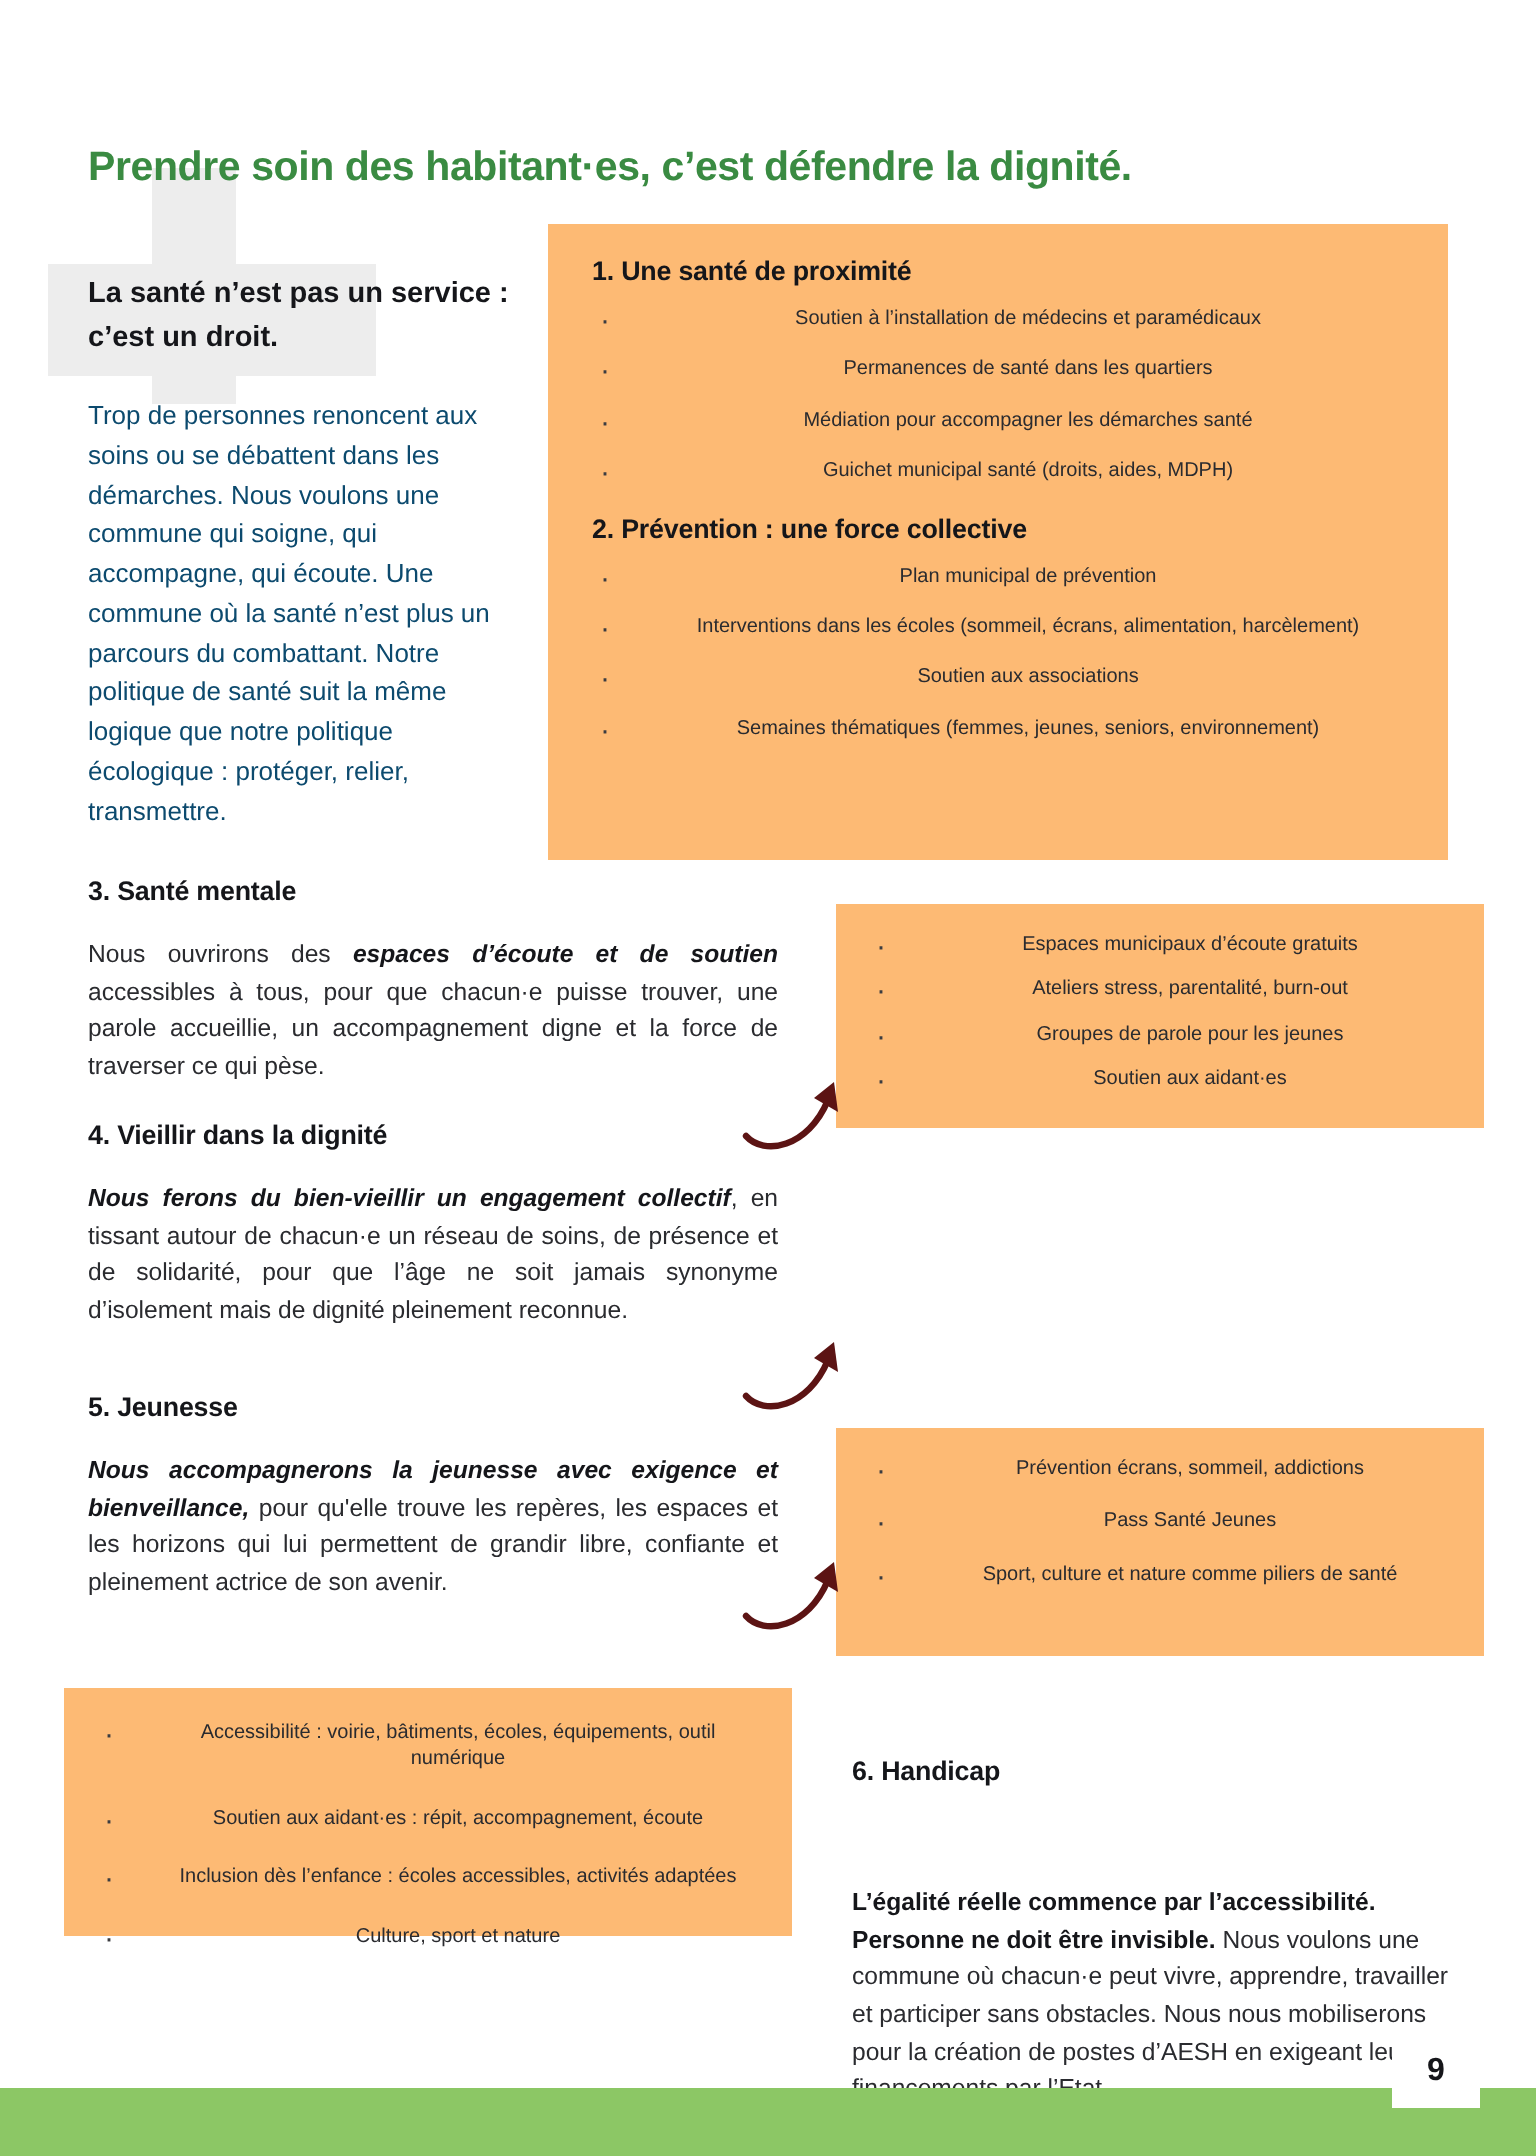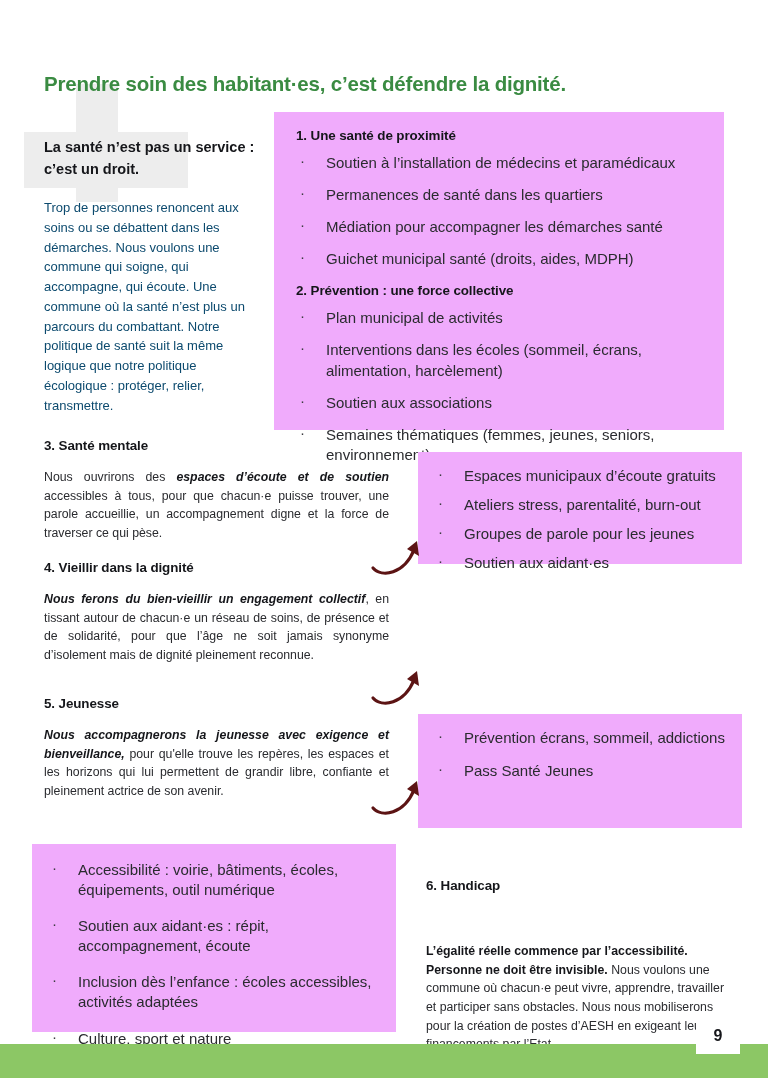--- a/index.html
+++ b/index.html
@@ -63,46 +63,47 @@
     left: 44px; top: 198px;
     width: 205px;
     font-size: 13px;
     line-height: 1.52;
     color: #0c4a6e;
   }
 
   
   .green-box {
     position: absolute;
-    background: #f0abfc;
+    background: #fdba74;
     box-sizing: border-box;
   }
   .box-top      { left: 274px; top: 112px; width: 450px; height: 318px; padding: 14px 22px 10px 22px; }
   .box-mental   { left: 418px; top: 452px; width: 324px; height: 112px; padding: 14px 16px 10px 16px; }
   .box-age      { left: 418px; top: 584px; width: 324px; height: 110px; padding: 14px 16px 10px 16px; }
   .box-youth    { left: 418px; top: 714px; width: 324px; height: 114px; padding: 14px 16px 10px 16px; }
-  .box-handicap { left: 32px;  top: 844px; width: 364px; height: 188px; padding: 16px 16px 10px 16px; }
+  .box-handicap { left: 32px;  top: 844px; width: 364px; height: 124px; padding: 16px 16px 10px 16px; }
 
   .panel-head {
     font-size: 13.4px;
     font-weight: bold;
     color: #15161a;
     margin: 2px 0 10px 0;
     letter-spacing: -0.1px;
   }
   .panel-head.second { margin-top: 14px; }
 
   ul.bullets { list-style: none; margin: 0; padding: 0; }
   ul.bullets li {
     position: relative;
     padding-left: 30px;
-    font-size: 15px;
+    font-size: 10px;
     line-height: 1.34;
     color: #2a2b2f;
     margin-bottom: 12px;
+    text-align: center;
   }
   ul.bullets li::before {
     content: "\00B7";
     position: absolute;
     left: 4px; top: -2px;
     font-size: 15px;
     color: #3b3c40;
   }
   .box-mental ul.bullets li,
   .box-age ul.bullets li { margin-bottom: 9px; }
@@ -186,21 +187,21 @@
   <div class="green-box box-top">
     <div class="panel-head">1. Une santé de proximité</div>
     <ul class="bullets">
       <li>Soutien à l’installation de médecins et paramédicaux</li>
       <li>Permanences de santé dans les quartiers</li>
       <li>Médiation pour accompagner les démarches santé</li>
       <li>Guichet municipal santé (droits, aides, MDPH)</li>
     </ul>
     <div class="panel-head second">2. Prévention : une force collective</div>
     <ul class="bullets">
-      <li>Plan municipal de activités</li>
+      <li>Plan municipal de prévention</li>
       <li>Interventions dans les écoles (sommeil, écrans, alimentation, harcèlement)</li>
       <li>Soutien aux associations</li>
       <li>Semaines thématiques (femmes, jeunes, seniors, environnement)</li>
     </ul>
   </div>
 
   <div class="sec-head h3">3. Santé mentale</div>
   <div class="sec-body p3"><span>Nous ouvrirons des </span><b>espaces d’écoute et de soutien</b><span> accessibles à tous, pour que chacun·e puisse trouver, une parole accueillie, un accompagnement digne et la force de traverser ce qui pèse.</span></div>
 
   <div class="green-box box-mental">
@@ -216,20 +217,21 @@
   <div class="sec-body p4"><b>Nous ferons du bien-vieillir un engagement collectif</b><span>, en tissant autour de chacun·e un réseau de soins, de présence et de solidarité, pour que l’âge ne soit jamais synonyme d’isolement mais de dignité pleinement reconnue.</span></div>
 
 
   <div class="sec-head h5">5. Jeunesse</div>
   <div class="sec-body p5"><b>Nous accompagnerons la jeunesse avec exigence et bienveillance,</b><span> pour qu'elle trouve les repères, les espaces et les horizons qui lui permettent de grandir libre, confiante et pleinement actrice de son avenir.</span></div>
 
   <div class="green-box box-youth">
     <ul class="bullets">
       <li>Prévention écrans, sommeil, addictions</li>
       <li>Pass Santé Jeunes</li>
+      <li>Sport, culture et nature comme piliers de santé</li>
     </ul>
   </div>
 
   <div class="green-box box-handicap">
     <ul class="bullets">
       <li>Accessibilité : voirie, bâtiments, écoles, équipements, outil numérique</li>
       <li>Soutien aux aidant·es : répit, accompagnement, écoute</li>
       <li>Inclusion dès l’enfance : écoles accessibles, activités adaptées</li>
       <li>Culture, sport et nature</li>
     </ul>

